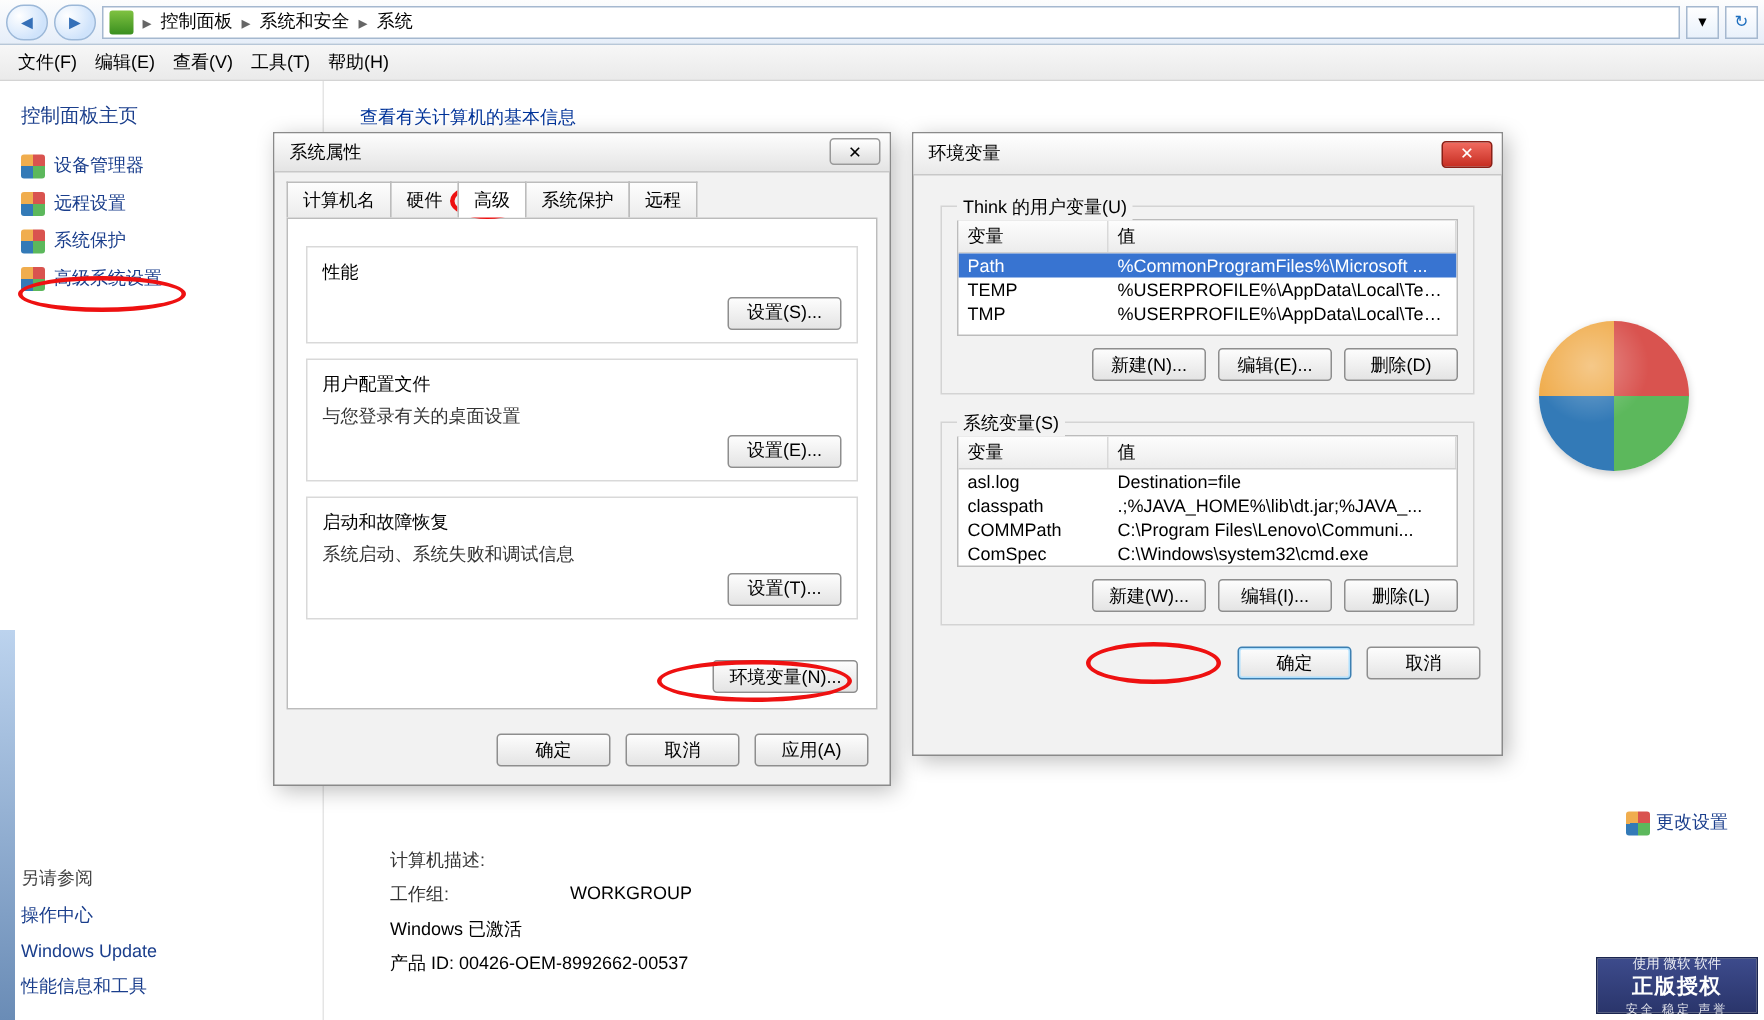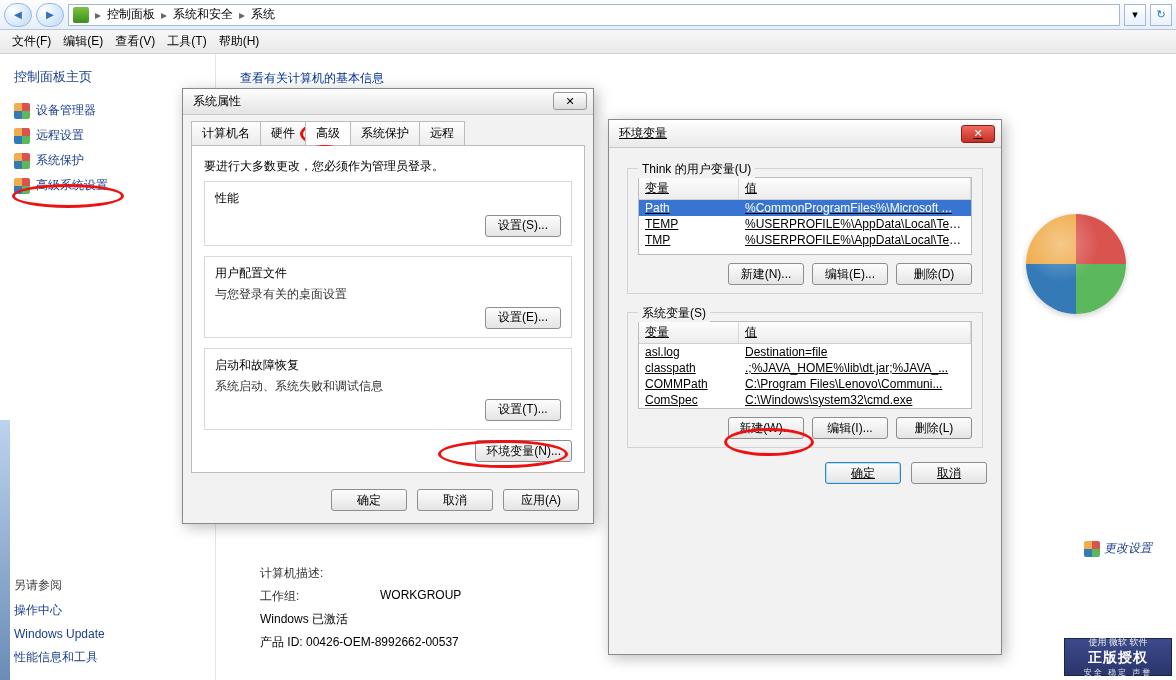--- a/index.html
+++ b/index.html
@@ -57,21 +57,21 @@
 }
 .side-bottom { margin-top: auto; display: flex; flex-direction: column; gap: 8px; }
 .side-head { color: #444; }
 
 
 .maincol { flex: 1; position: relative; padding: 16px 24px; overflow: hidden; }
 .page-head { color: #003399; font-size: 12px; margin-bottom: 12px; }
 .info-row { display: flex; gap: 20px; font-size: 12px; margin: 6px 0 6px 20px; }
 .info-label { width: 100px; color: #333; }
 .win-sec-title { font-size: 13px; color: #333; margin-top: 12px; }
-.change-settings { position: absolute; right: 24px; top: 486px; display: flex; gap: 4px; align-items: center; color:#1a3e8c;font-style:italic;}
+.change-settings { position: absolute; right: 24px; top: 486px; display: flex; gap: 4px; align-items: center; color:#1a3e8c;}
 
 
 .win-logo {
   position: absolute; right: 50px; top: 160px; width: 100px; height: 100px;
 }
 .win-logo .orb {
   width: 100px; height: 100px; border-radius: 50%;
   background: radial-gradient(circle at 35% 30%, #fff5, #0000 40%),
               conic-gradient(#d9534f 0 25%, #5cb85c 0 50%, #337ab7 0 75%, #f0ad4e 0 100%);
   box-shadow: 0 2px 6px #0003;
@@ -128,21 +128,21 @@
 }
 .group {
   border: 1px solid #d9d9d9; padding: 8px 10px 34px 10px; margin-top: 10px; position: relative;
 }
 .group .g-title { font-size: 12px; margin-bottom: 4px; }
 .group .g-desc  { font-size: 12px; color: #333; }
 .group .g-btn   { position: absolute; right: 10px; bottom: 8px; }
 .env-btn-row { position: absolute; right: 12px; bottom: 10px; }
 
 
-#envvars { left: 608px; top: 119px; width: 394px; height: 536px; text-decoration: underline; }
+#envvars { left: 608px; top: 88px; width: 394px; height: 416px; }
 #envvars .dlg-title { background: linear-gradient(#fff,#e9e9e9); }
 .ev-group {
   border: 1px solid #d4d4d4; margin: 10px 4px 4px 4px; padding: 8px 10px 38px 10px; position: relative;
 }
 .ev-group .legend {
   position: absolute; top: -8px; left: 10px; background: #f2f2f2; padding: 0 4px; font-size: 12px;
 }
 .ev-table {
   border: 1px solid #bcbcbc; background: #fff; height: 78px; overflow: hidden;
   font-family: "SimSun","MS Gothic",monospace; font-size: 12px;
@@ -268,21 +268,20 @@
     <div class="dlg-close">✕</div>
   </div>
   <div class="tabstrip">
     <div class="tab">计算机名</div>
     <div class="tab">硬件</div>
     <div class="tab active">高级</div>
     <div class="tab">系统保护</div>
     <div class="tab">远程</div>
   </div>
   <div class="tabbody">
-    <div style="font-size:12px;">要进行大多数更改，您必须作为管理员登录。</div>
 
     <div class="group" style="margin-top:6px;">
       <div class="g-title">性能</div>
       <div class="g-btn"><button class="btn">设置(S)...</button></div>
     </div>
 
     <div class="group">
       <div class="g-title">用户配置文件</div>
       <div class="g-desc">与您登录有关的桌面设置</div>
       <div class="g-btn"><button class="btn">设置(E)...</button></div>

